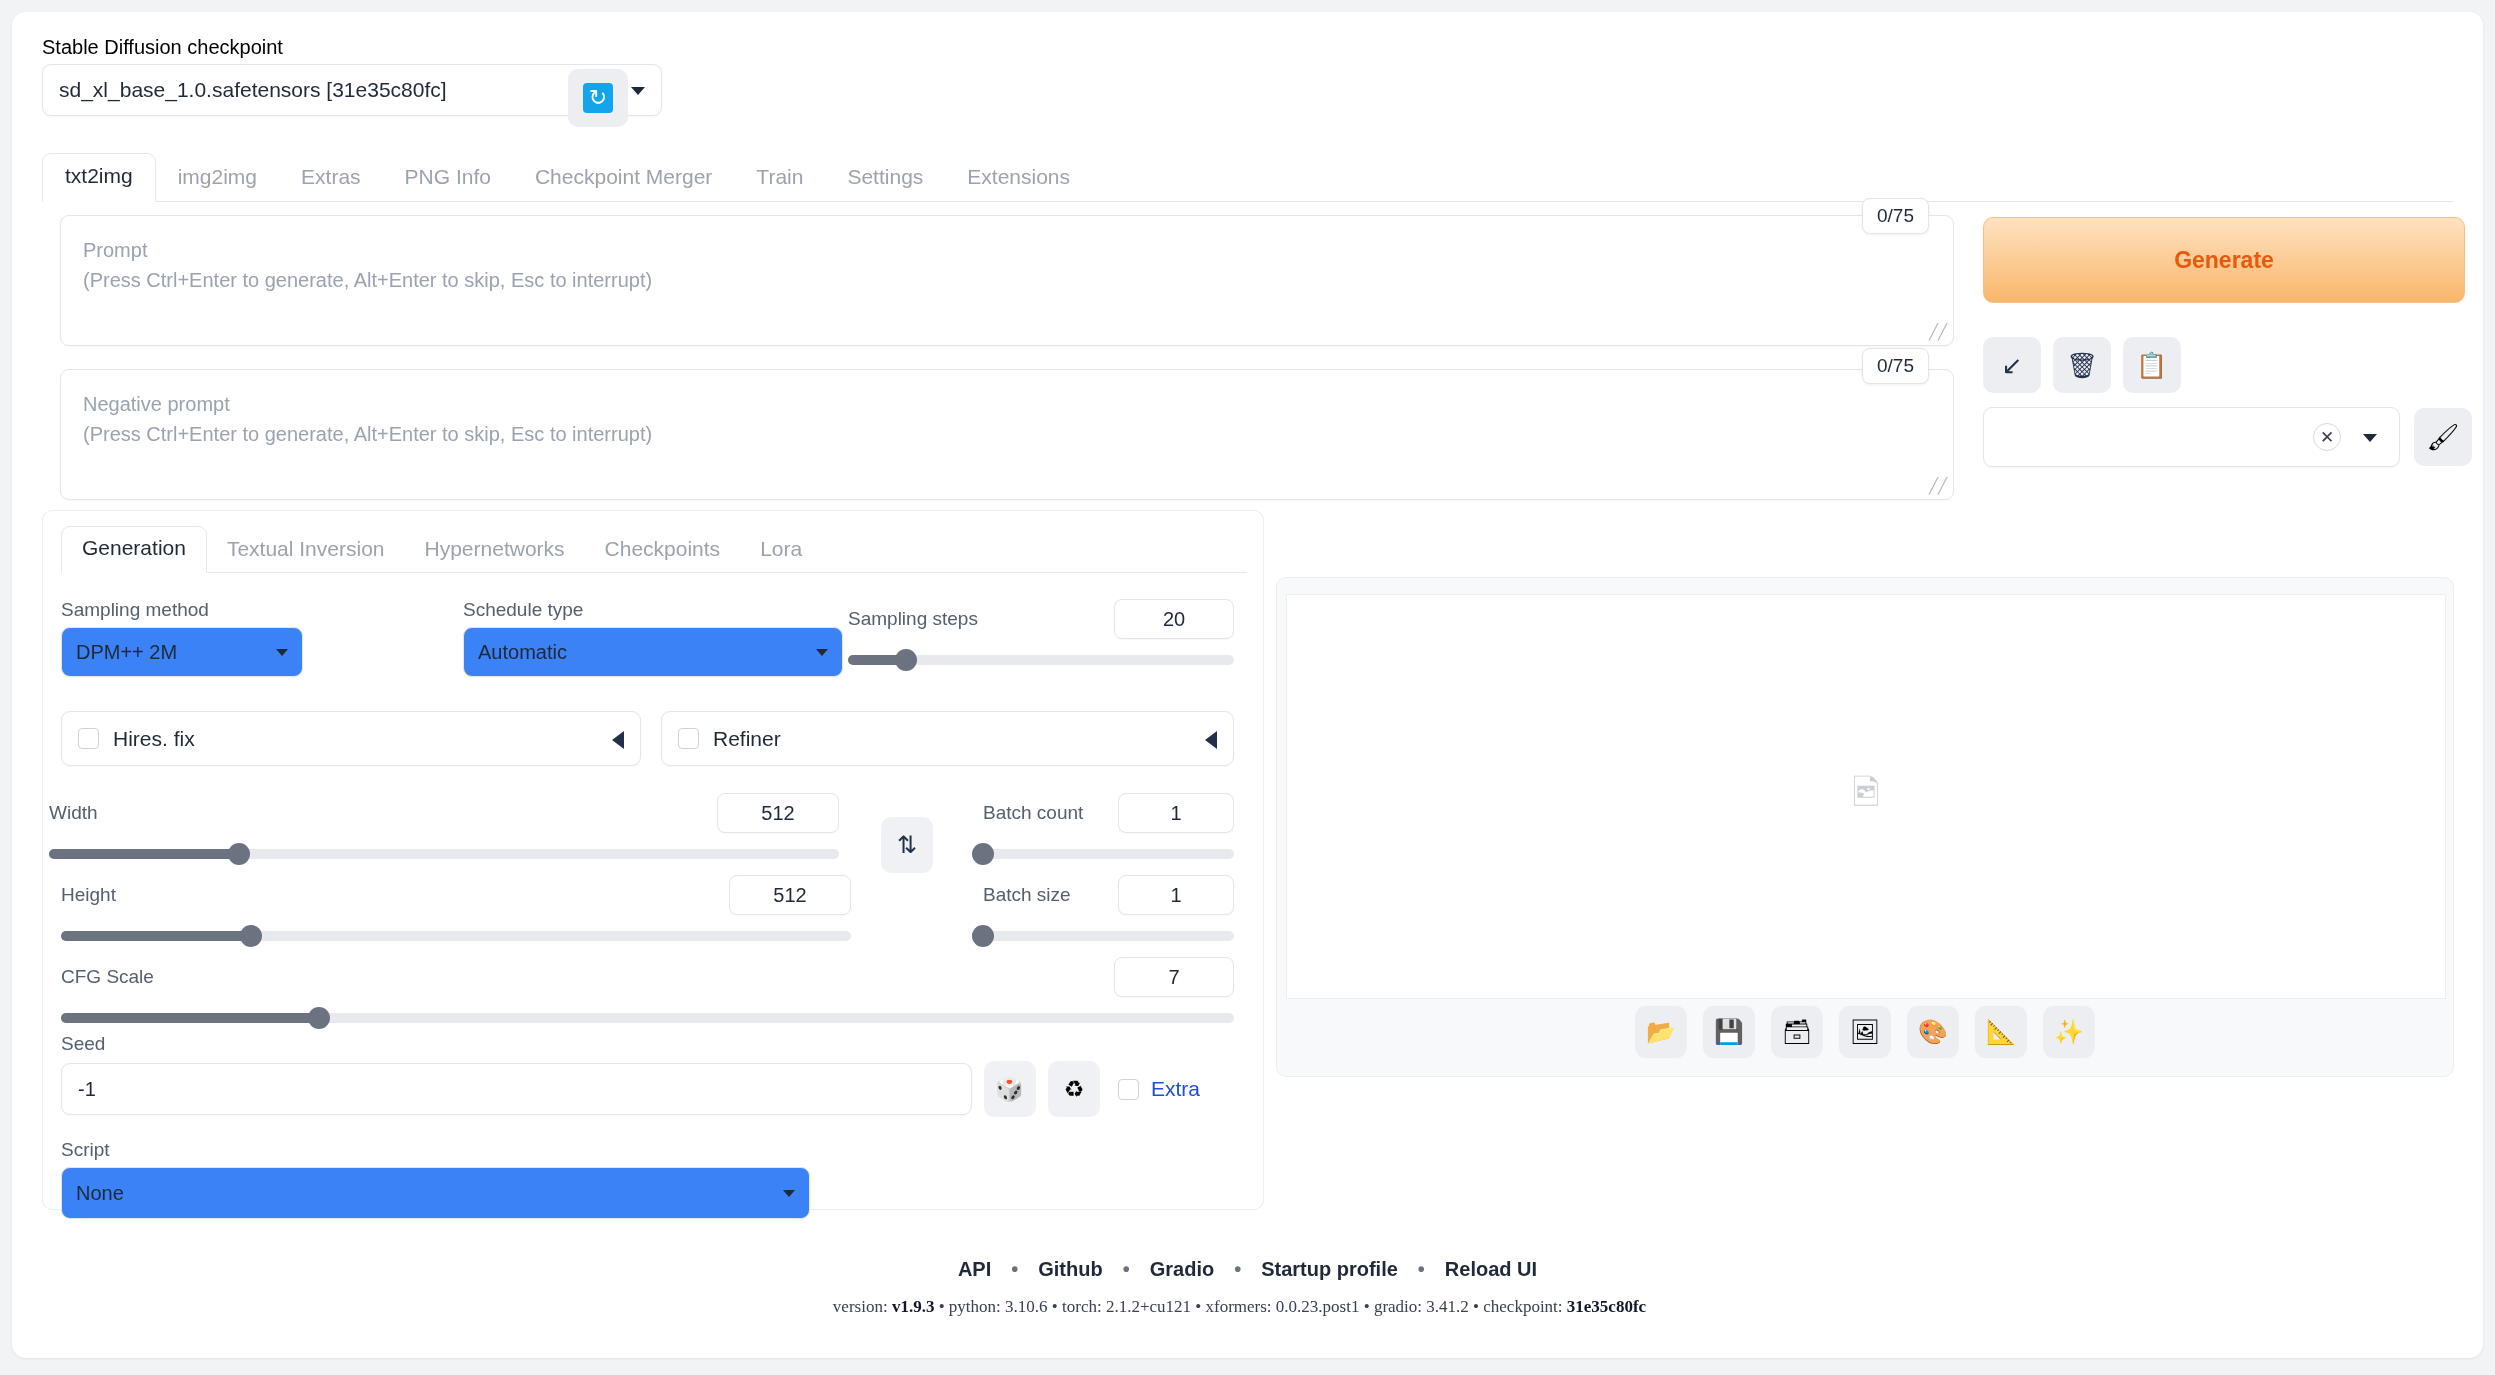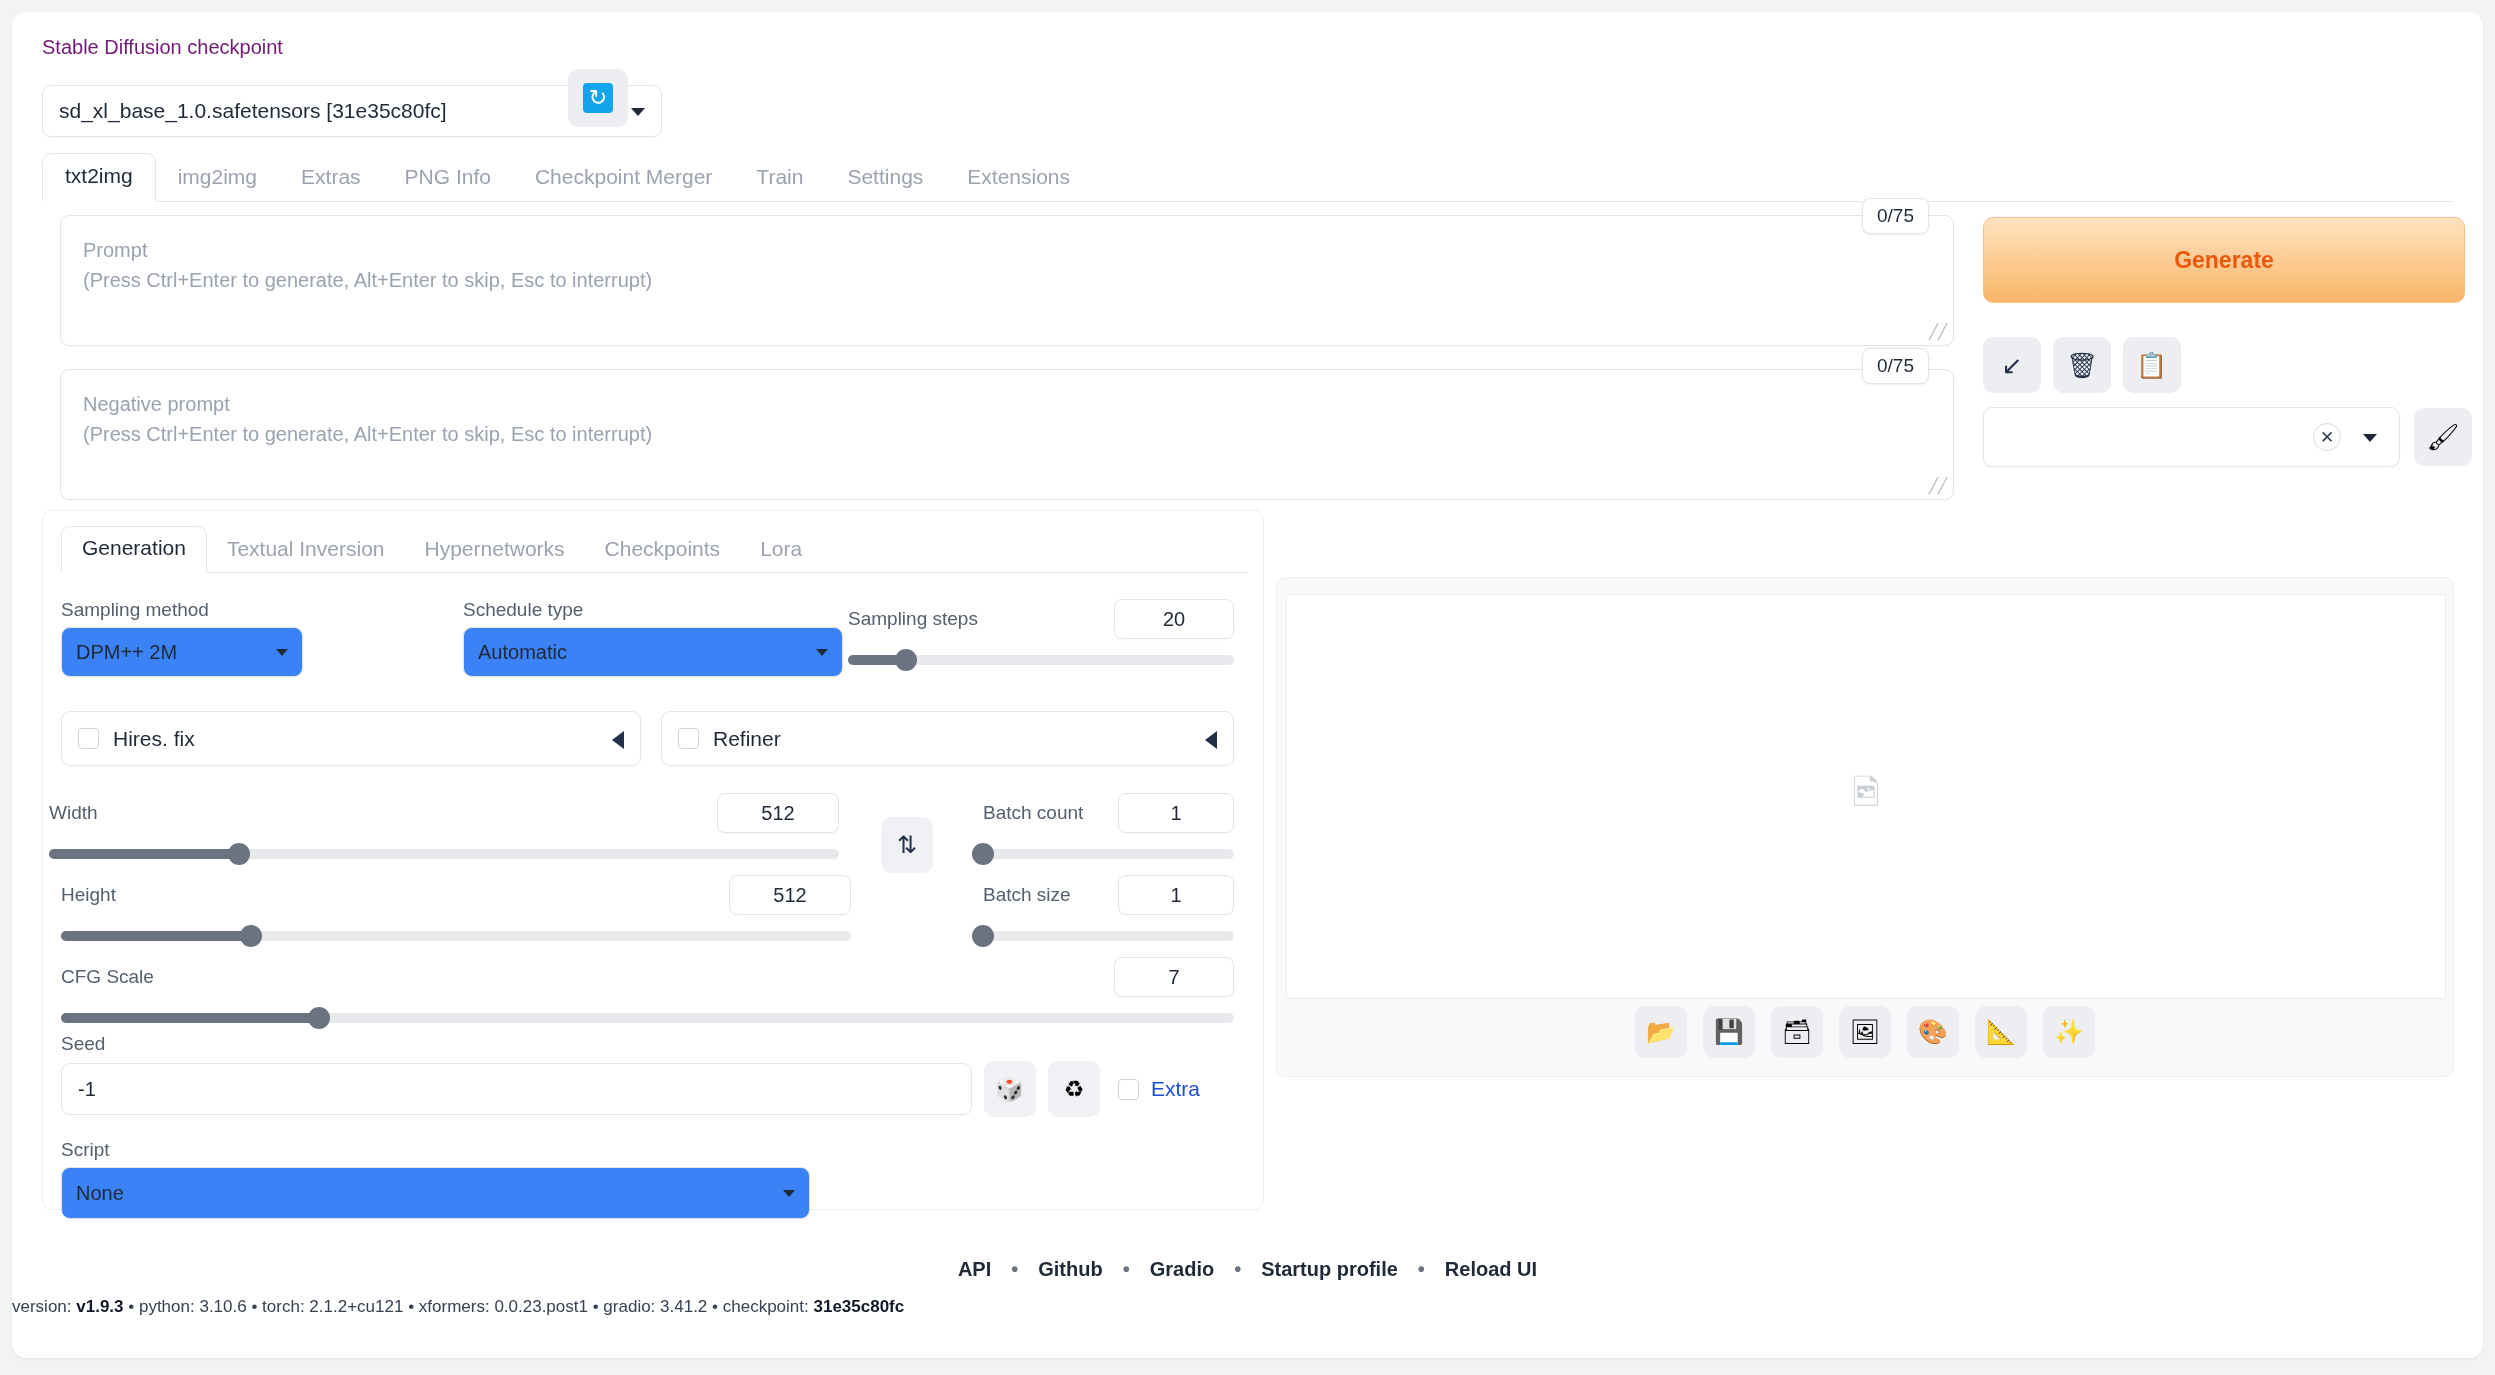--- a/index.html
+++ b/index.html
@@ -23,23 +23,23 @@
   }
 
   
   .ckpt-row {
     position: absolute;
     left: 30px; top: 22px;
     width: 620px;
   }
   .field-label {
     font-size: 20px;
-    color: #701a75;
+    color: #000000;
     line-height: 1.3;
-    margin-bottom: 25px;
+    margin-bottom: 4px;
     white-space: nowrap;
   }
   .select-box {
     position: relative;
     height: 52px;
     background: #ffffff;
     border: 1px solid #e2e5ea;
     border-radius: 9px;
     display: flex;
     align-items: center;
@@ -359,22 +359,22 @@
     position: absolute;
     left: 0; top: 1246px; width: 2471px;
     display: flex; align-items: center; justify-content: center;
     gap: 20px;
     font-size: 20px; font-weight: bold; color: #1f2937;
   }
   .fdot { color: #6b7280; font-weight: bold; }
   .footer-ver {
     position: absolute;
     left: 0; top: 1285px; width: 2455px;
-    text-align: left;
-    font-size: 17px; color: #374151;
+    text-align: center;
+    font-size: 17px; color: #374151; font-family: Liberation Serif, serif;
   }
   .footer-ver b { color: #111827; }
 </style>
 </head>
 <body>
 
 <div class="app-shell">
 
   <div class="ckpt-row">
     <div class="field-label">Stable Diffusion checkpoint</div>

